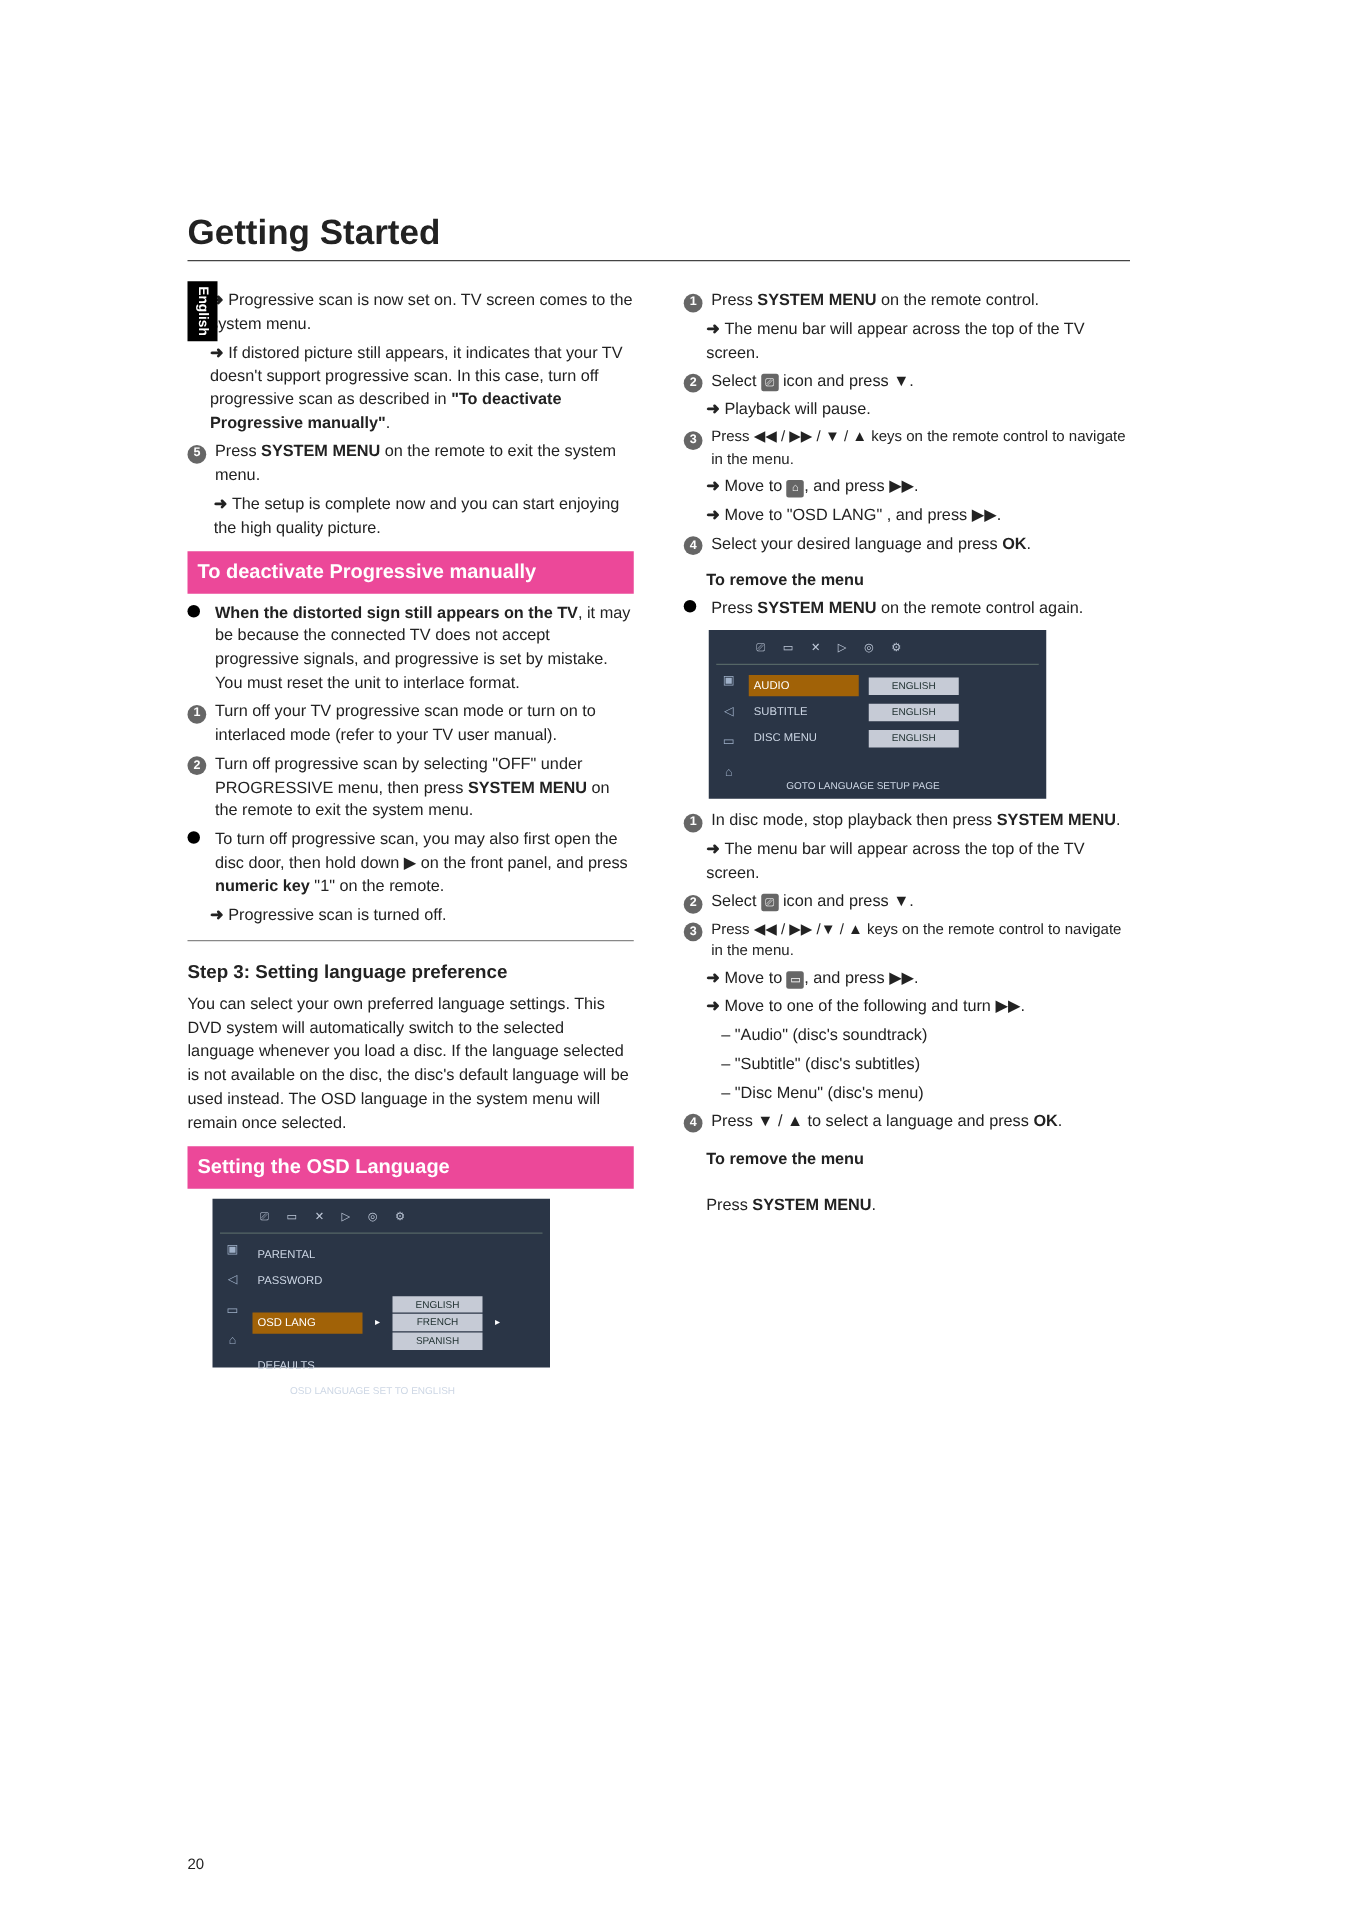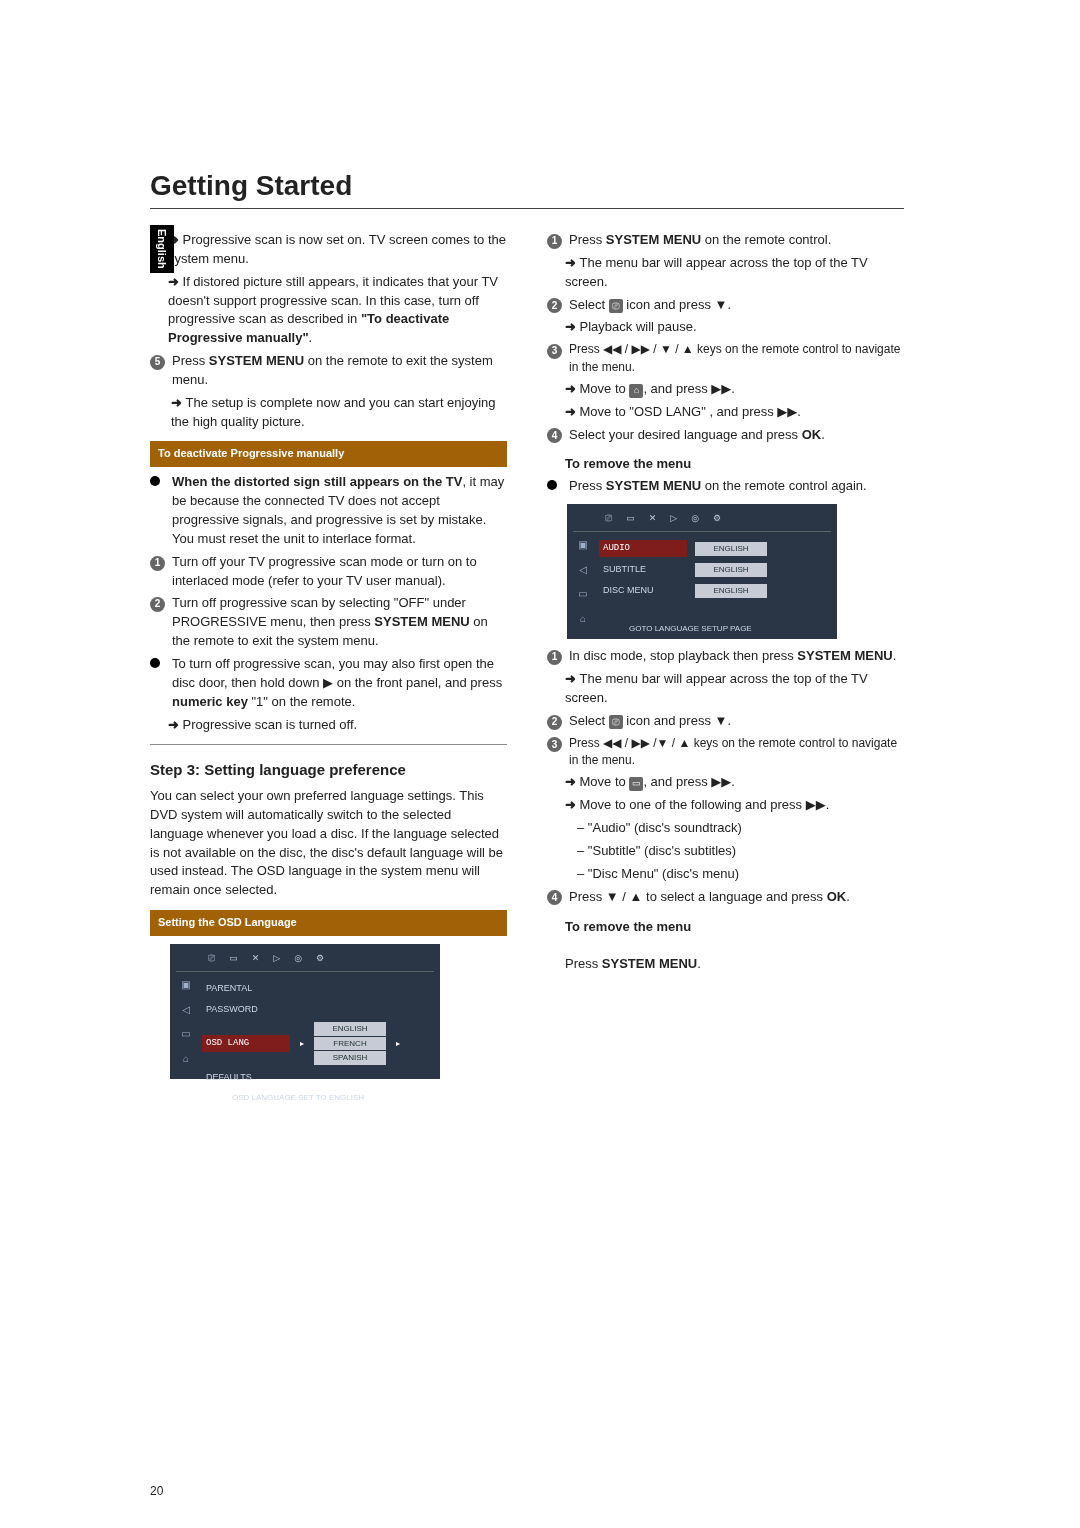--- a/index.html
+++ b/index.html
@@ -75,23 +75,23 @@
   }
   .solid-dot {
     display: inline-block;
     width: 10px;
     height: 10px;
     border-radius: 50%;
     background: #000;
     margin-top: 3px;
   }
   .section-bar {
-    background: #a16207;
+    background: #ec4899;
     color: #fff;
-    font-size: 11px;
+    font-size: 16px;
     font-weight: bold;
     padding: 5px 8px;
     margin: 10px 0 6px 0;
   }
   .step-heading {
     font-size: 15px;
     font-weight: bold;
     margin: 14px 0 6px 0;
   }
   .bold { font-weight: bold; }
@@ -138,21 +138,21 @@
     display: flex;
     align-items: center;
     gap: 8px;
     padding: 2px 0;
   }
   .osd .label {
     width: 80px;
     color: #cdd7e5;
     padding: 2px 4px;
   }
-  .osd .hl .label { background: #7f1d1d; color: #fff; font-family: Liberation Mono, monospace; }
+  .osd .hl .label { background: #a16207; color: #fff; }
   .osd .pill {
     background: #c6cbd6;
     color: #233;
     padding: 1px 6px;
     min-width: 60px;
     text-align: center;
     font-size: 8px;
   }
   .osd .tri { color:#fff; font-size:8px; padding:0 2px; }
   .osd .pillcol {
@@ -351,21 +351,21 @@
         <span><span>Select </span><span class="icon-sm">⎚</span><span> icon and press ▼.</span></span>
       </div>
 
       <div class="bullet">
         <span class="marker"><span class="circ">3</span></span>
         <span class="key">Press ◀◀ / ▶▶  /▼  /  ▲  keys on the remote control to navigate in the menu.</span>
       </div>
       <p class="arrow" style="margin-left:18px;">
         <span>Move to </span><span class="icon-sm">▭</span><span>, and press ▶▶.</span>
       </p>
-      <p class="arrow" style="margin-left:18px;">Move to one of the following and press ▶▶.</p>
+      <p class="arrow" style="margin-left:18px;">Move to one of the following and turn ▶▶.</p>
       <p style="margin-left:30px;">– <span>"Audio" (disc's soundtrack)</span></p>
       <p style="margin-left:30px;">– <span>"Subtitle" (disc's subtitles)</span></p>
       <p style="margin-left:30px;">– <span>"Disc Menu" (disc's menu)</span></p>
 
       <div class="bullet">
         <span class="marker"><span class="circ">4</span></span>
         <span><span>Press ▼  /  ▲  to select a language and press </span><span class="bold">OK</span><span>.</span></span>
       </div>
 
       <p class="bold" style="margin-top:12px; margin-left:18px;">To remove the menu</p>

